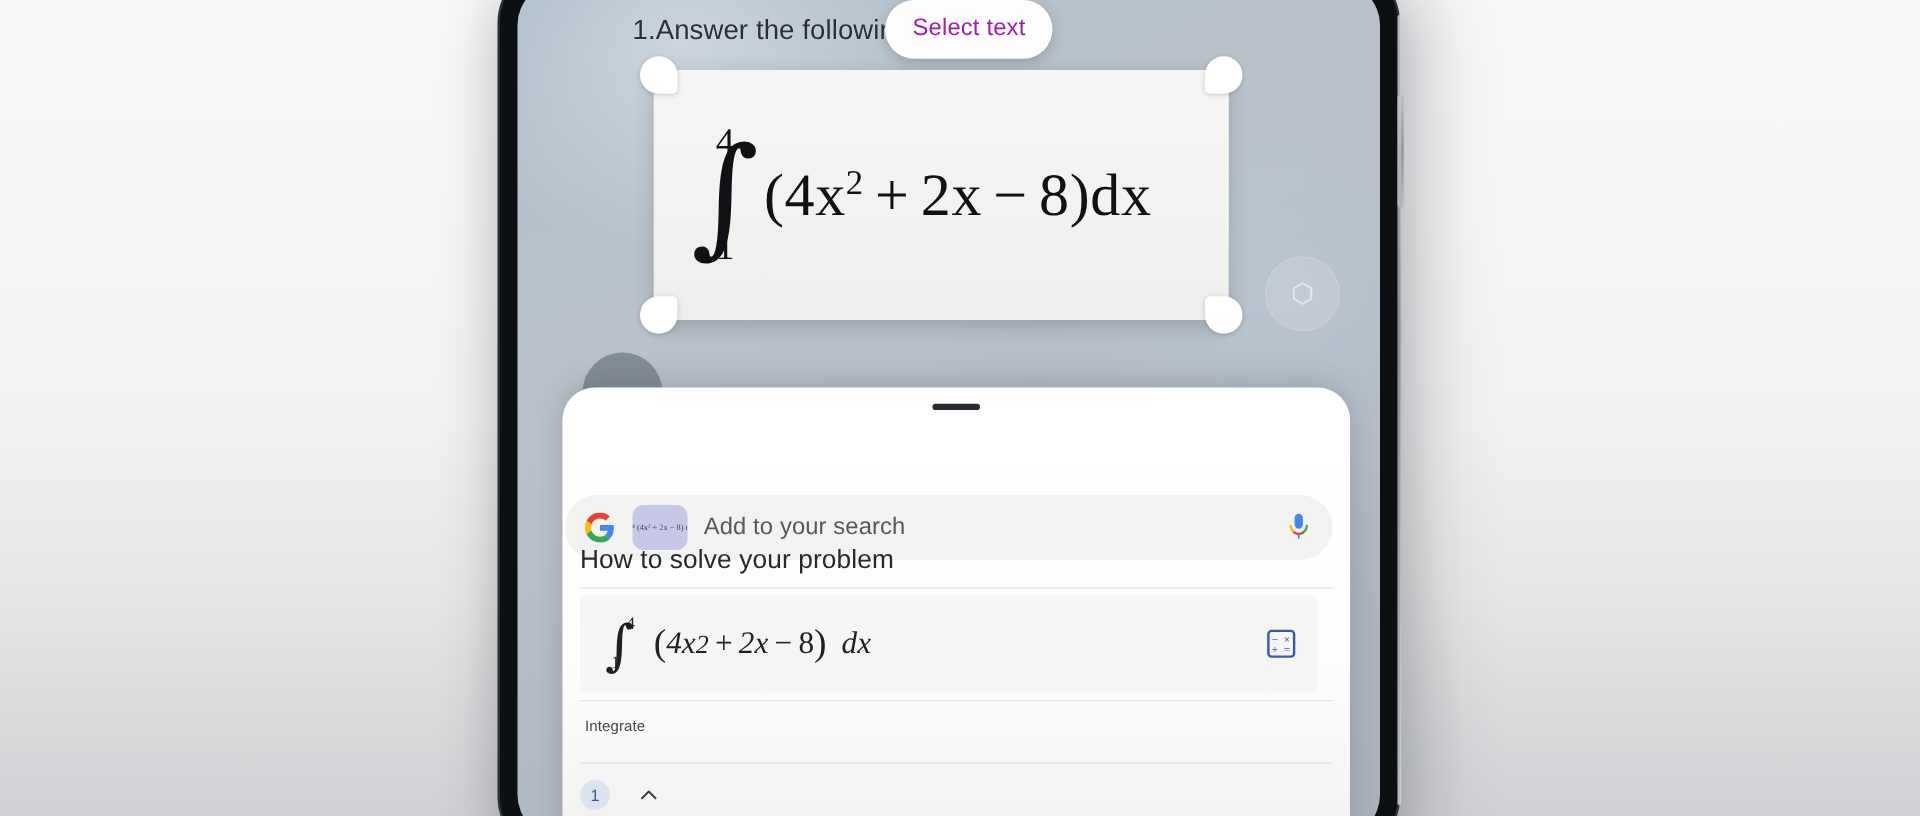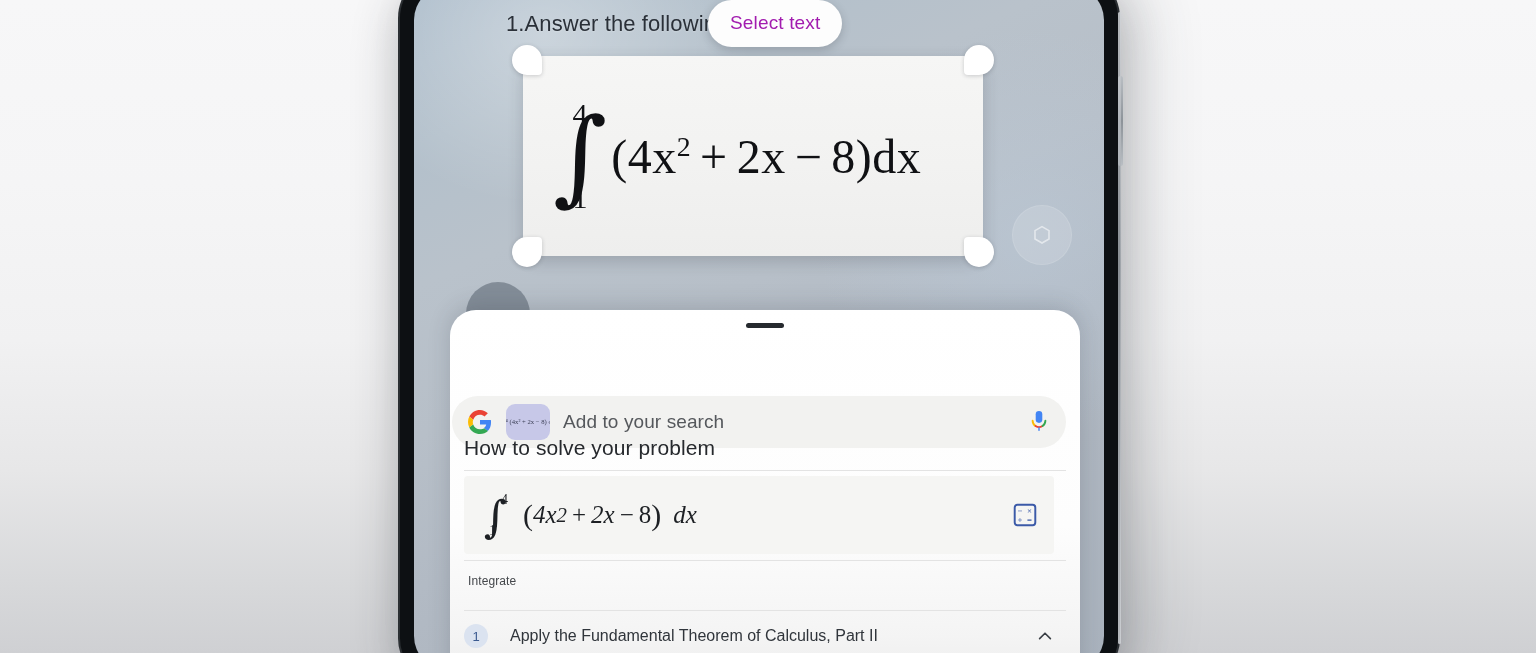--- a/index.html
+++ b/index.html
@@ -507,21 +507,20 @@
             <text x="16.2" y="18.4" font-family="DejaVu Sans, sans-serif" font-size="6" fill="#3B5AA8" text-anchor="middle">=</text>
           </svg>
         </div>
 
         <div class="divider" id="div-2"></div>
         <div id="integrate-label">Integrate</div>
         <div class="divider" id="div-3"></div>
 
         <div id="step-row">
           <div id="step-badge">1</div>
-          <div id="step-text">Apply the Fundamental Theorem of Calculus, Part II</div>
           <svg id="step-chevron" viewBox="0 0 18 18">
             <path d="M3.6 11.6 L9 6.2 L14.4 11.6" fill="none" stroke="#3a3f45" stroke-width="1.6" stroke-linecap="round" stroke-linejoin="round"></path>
           </svg>
         </div>
 
       </div>
 
       <div id="screen-right-strip"></div>
     </div>
   </div>

